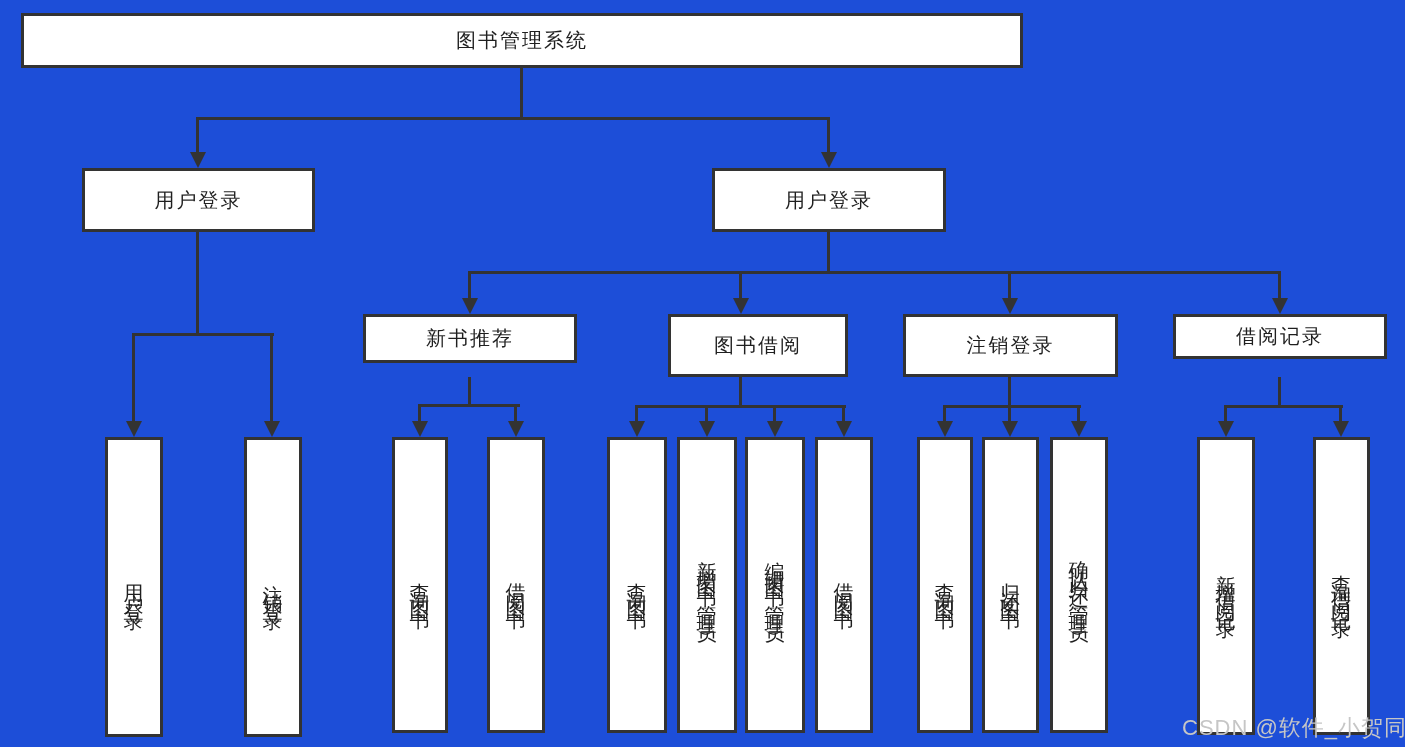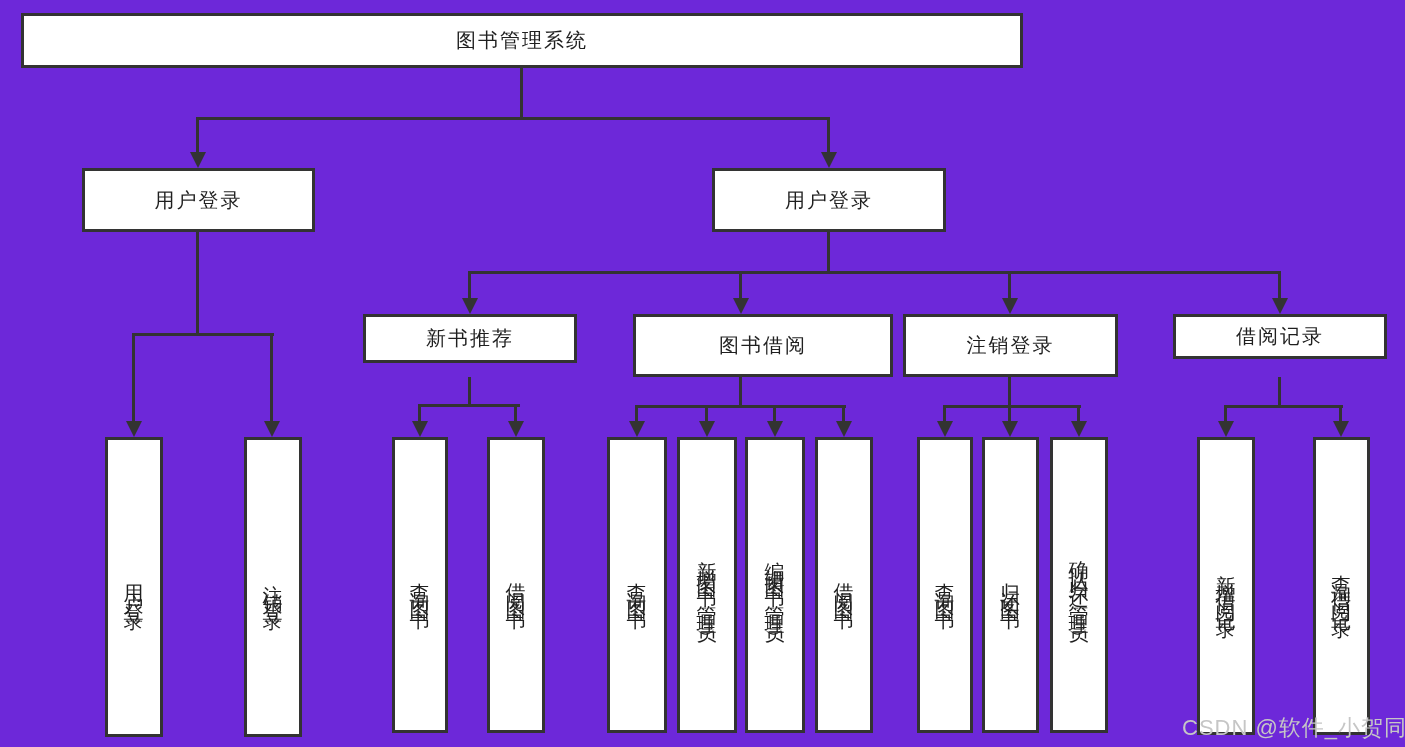--- a/index.html
+++ b/index.html
@@ -1,20 +1,20 @@
 <!DOCTYPE html>
 <html><head>
 <meta charset="utf-8">
 <style>
   html, body { margin: 0; padding: 0; background: #ffffff; }
   .canvas {
     position: relative;
     width: 1405px;
     height: 747px;
-    background: #6d28d9;
+    background: #1d4ed8;
     overflow: hidden;
     font-family: "Liberation Sans", "DejaVu Sans", sans-serif;
   }
   .box {
     position: absolute;
     box-sizing: border-box;
     border: 3px solid #333333;
     background: #ffffff;
     display: flex;
     align-items: center;
@@ -93,21 +93,21 @@
   <div class="line" style="left:1008px; top:271px; width:3px; height:30px;"></div>
   <div class="line" style="left:1278px; top:271px; width:3px; height:30px;"></div>
   <div class="arrow" style="left:462px; top:298px;"></div>
   <div class="arrow" style="left:733px; top:298px;"></div>
   <div class="arrow" style="left:1002px; top:298px;"></div>
   <div class="arrow" style="left:1272px; top:298px;"></div>
 
   <div class="box" style="left:363px; top:314px; width:214px; height:49px;">
     <span class="lbl">新书推荐</span>
   </div>
-  <div class="box" style="left:633px; top:314px; width:260px; height:63px;">
+  <div class="box" style="left:668px; top:314px; width:180px; height:63px;">
     <span class="lbl">图书借阅</span>
   </div>
   <div class="box" style="left:903px; top:314px; width:215px; height:63px;">
     <span class="lbl">注销登录</span>
   </div>
   <div class="box" style="left:1173px; top:314px; width:214px; height:45px;">
     <span class="lbl">借阅记录</span>
   </div>
 
   <div class="line" style="left:468px; top:377px; width:3px; height:30px;"></div>

